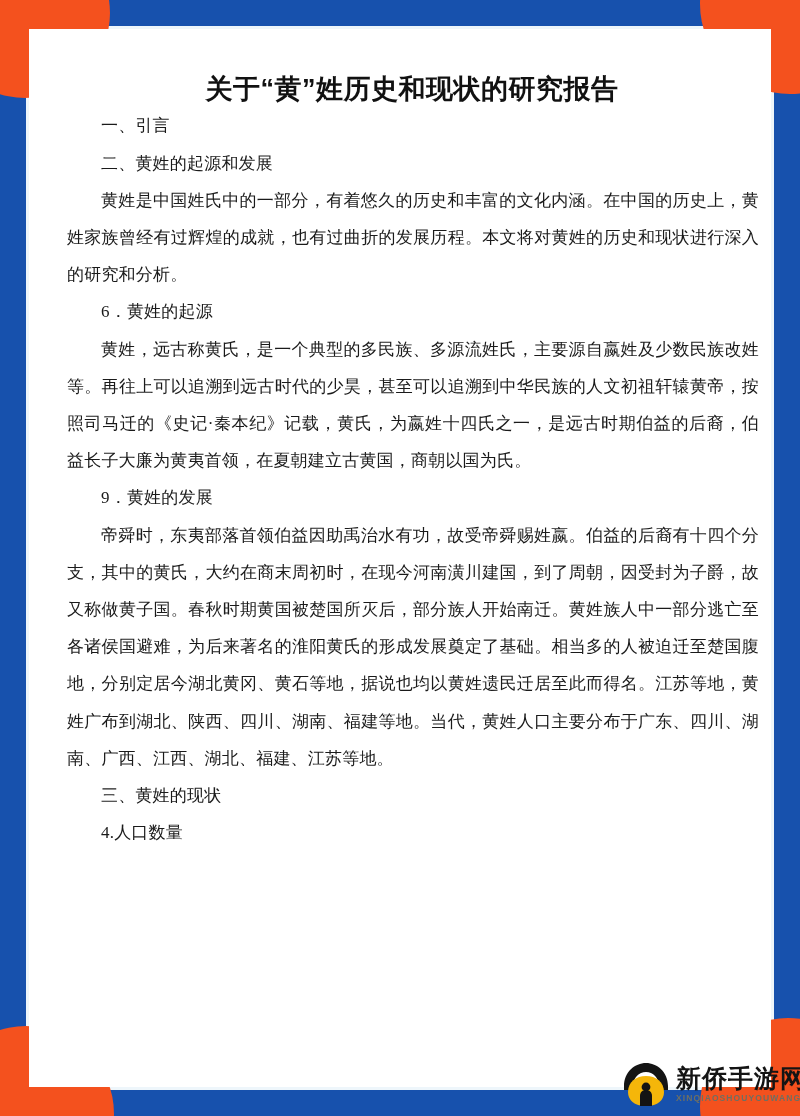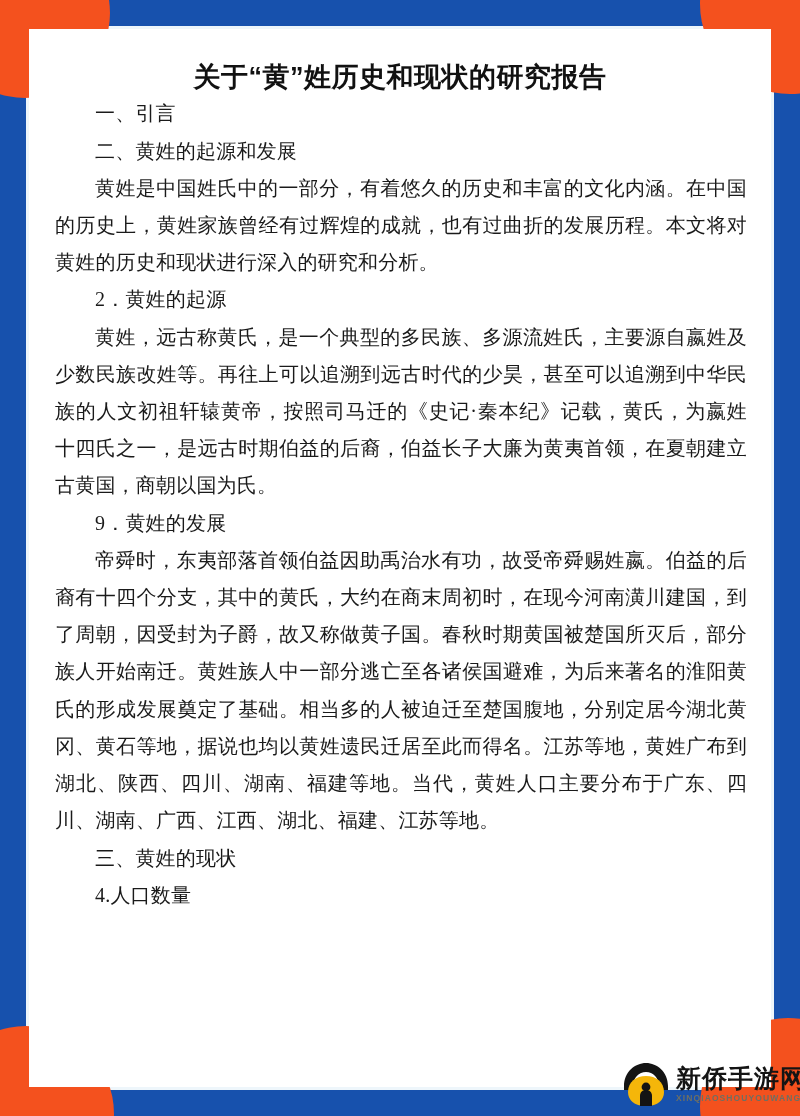--- a/index.html
+++ b/index.html
@@ -61,42 +61,42 @@
     height: 1058px;
     background: #ffffff;
     z-index: 4;
     overflow: hidden;
   }
 
   .doc-body {
     position: absolute;
     left: 0; top: 0;
     width: 742px;
-    padding: 0;
+    padding: 12px;
   }
 
   .doc-title {
     margin: 30px 0 0 0;
     text-align: center;
     font-size: 27px;
     font-weight: 700;
     letter-spacing: 0.5px;
     color: #111111;
     font-family: "Liberation Sans", "DejaVu Sans", sans-serif;
     line-height: 1.35;
   }
 
   .doc-text {
     margin: 0;
     padding: 0 24px 0 26px;
   }
 
   .para {
     margin: 0;
-    font-size: 20px;
+    font-size: 17px;
     line-height: 37.2px;
     color: #1a1a1a;
     text-align: justify;
     text-justify: inter-ideograph;
     letter-spacing: 0.2px;
     word-break: break-all;
   }
   .para.indent { text-indent: 2em; }
   .para.heading { text-indent: 2em; }
   .para.subheading { text-indent: 2em; }
@@ -155,21 +155,21 @@
   <div class="frame-band frame-left"></div>
   <div class="frame-band frame-right"></div>
 
   <div class="sheet">
     <div class="doc-body">
       <div class="doc-title">关于“黄”姓历史和现状的研究报告</div>
       <div class="doc-text">
           <p class="para heading">一、引言</p>
           <p class="para heading">二、黄姓的起源和发展</p>
           <p class="para indent">黄姓是中国姓氏中的一部分，有着悠久的历史和丰富的文化内涵。在中国的历史上，黄姓家族曾经有过辉煌的成就，也有过曲折的发展历程。本文将对黄姓的历史和现状进行深入的研究和分析。</p>
-          <p class="para subheading">2．黄姓的起源</p>
+          <p class="para subheading">6．黄姓的起源</p>
           <p class="para indent">黄姓，远古称黄氏，是一个典型的多民族、多源流姓氏，主要源自嬴姓及少数民族改姓等。再往上可以追溯到远古时代的少昊，甚至可以追溯到中华民族的人文初祖轩辕黄帝，按照司马迁的《史记·秦本纪》记载，黄氏，为嬴姓十四氏之一，是远古时期伯益的后裔，伯益长子大廉为黄夷首领，在夏朝建立古黄国，商朝以国为氏。</p>
           <p class="para subheading">9．黄姓的发展</p>
           <p class="para indent">帝舜时，东夷部落首领伯益因助禹治水有功，故受帝舜赐姓嬴。伯益的后裔有十四个分支，其中的黄氏，大约在商末周初时，在现今河南潢川建国，到了周朝，因受封为子爵，故又称做黄子国。春秋时期黄国被楚国所灭后，部分族人开始南迁。黄姓族人中一部分逃亡至各诸侯国避难，为后来著名的淮阳黄氏的形成发展奠定了基础。相当多的人被迫迁至楚国腹地，分别定居今湖北黄冈、黄石等地，据说也均以黄姓遗民迁居至此而得名。江苏等地，黄姓广布到湖北、陕西、四川、湖南、福建等地。当代，黄姓人口主要分布于广东、四川、湖南、广西、江西、湖北、福建、江苏等地。</p>
           <p class="para heading">三、黄姓的现状</p>
           <p class="para subheading">4.人口数量</p>
         </div>
     </div>
   </div>
 
   <div class="frame-inner-halo"></div>

